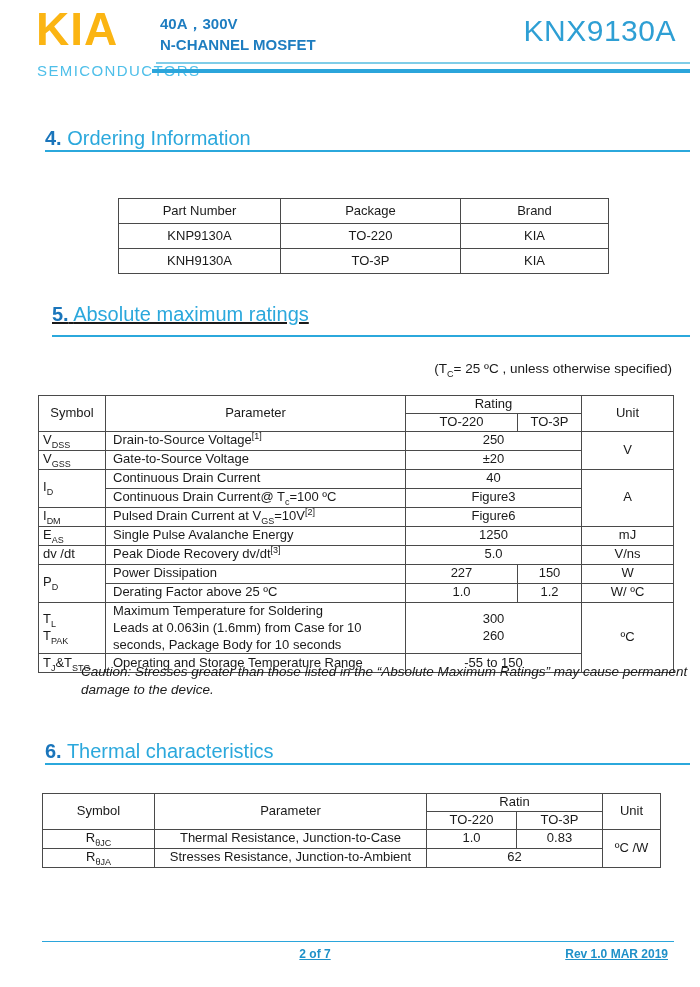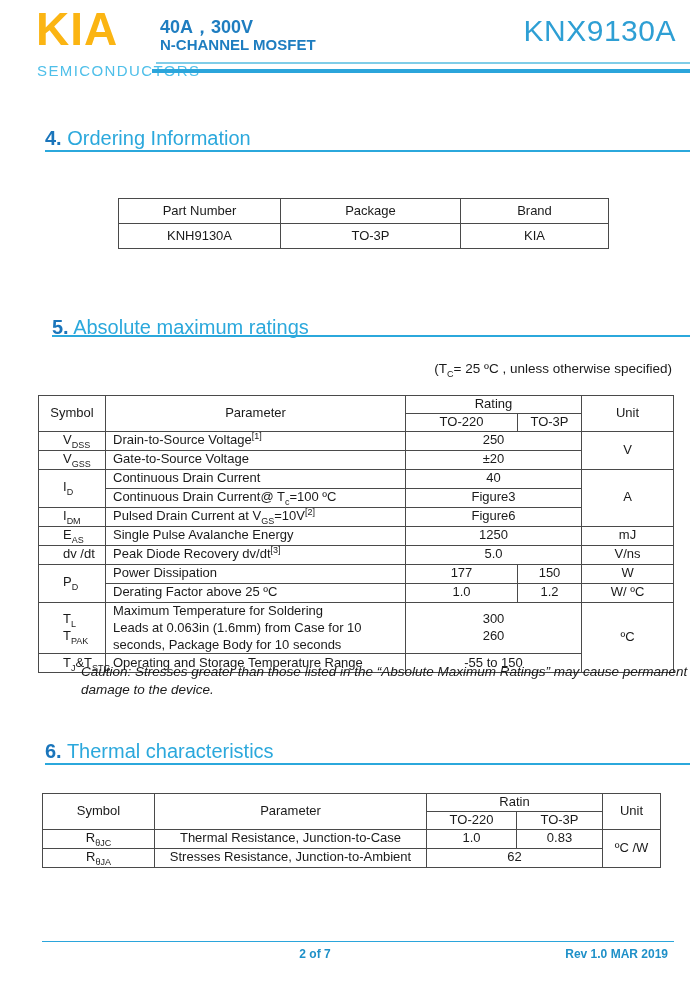--- a/index.html
+++ b/index.html
@@ -1,46 +1,46 @@
 <!DOCTYPE html>
 <html><head>
 <meta charset="utf-8">
 <style>
   html,body{margin:0;padding:0;}
   body{width:700px;height:987px;background:#ffffff;font-family:"Liberation Sans",sans-serif;color:#1a1a1a;position:relative;overflow:hidden;}
   .abs{position:absolute;}
   
   .logo{left:36px;top:4px;font-size:46px;font-weight:bold;color:#FBB513;letter-spacing:1px;line-height:1.1;}
   .logo-sub{left:37px;top:62px;font-size:15px;color:#4EBFE9;letter-spacing:1.4px;}
-  .sub1{left:160px;top:15px;font-size:18px;font-weight:bold;color:#1E7DC0;}
+  .sub1{left:160px;top:15px;font-size:15px;font-weight:bold;color:#1E7DC0;}
   .sub2{left:160px;top:36px;font-size:15px;font-weight:bold;color:#1E7DC0;}
   .part-title{right:24px;top:14px;font-size:30px;color:#2E9FD4;letter-spacing:0.5px;}
   .hline-thin{left:156px;top:62px;width:534px;height:2px;background:#7FCDE8;}
   .hline-thick{left:152px;top:69px;width:538px;height:4px;background:#2BA5DB;}
   
   .sec-head{font-size:20px;white-space:nowrap;}
   .sec-num{font-weight:bold;color:#1A75BB;}
   .sec-title{color:#2BA8DC;}
   .sec-underline{height:2px;background:#2BA8DC;}
   
   table{border-collapse:collapse;table-layout:fixed;}
   td{border:1px solid #4a4a4a;font-size:13px;text-align:center;padding:0 3px;vertical-align:middle;line-height:1.3;}
   sub{font-size:9px;line-height:1;}
   sup{font-size:9px;line-height:1;}
   .ord-table td{height:24px;}
   .amr-table td{height:18px;}
   .amr-table td.hdr2{height:15px;}
-  .amr-table td.sym{text-align:left;padding-left:24px;}
+  .amr-table td.sym{text-align:left;padding-left:4px;}
   .amr-table td.par{text-align:left;padding-left:7px;}
   .cond{font-size:13.5px;}
   .caution{font-size:13.5px;font-style:italic;line-height:1.35;}
   .th-table td{height:18px;}
   .th-table td.hdr2{height:15px;}
   .footer-line{left:42px;top:941px;width:632px;height:1px;background:#2BA5DB;}
-  .footer-text{font-size:12px;font-weight:bold;color:#1E90C8;white-space:nowrap;}
+  .footer-text{font-size:12px;font-weight:bold;color:#1E90C8;white-space:nowrap;text-decoration:underline;}
 </style>
 </head>
 <body>
 
 <div>
 
   <div class="abs logo">KIA</div>
   <div class="abs logo-sub">SEMICONDUCTORS</div>
   <div class="abs sub1">40A，300V</div>
   <div class="abs sub2">N-CHANNEL MOSFET</div>
@@ -60,28 +60,33 @@
         <col style="width:180px">
         <col style="width:148px">
       </colgroup>
     <tbody>
         <tr>
       <td>Part Number</td>
       <td>Package</td>
       <td>Brand</td>
     </tr>
     <tr>
+      <td>KNP9130A</td>
+      <td>TO-220</td>
+      <td>KIA</td>
+    </tr>
+    <tr>
       <td>KNH9130A</td>
       <td>TO-3P</td>
       <td>KIA</td>
     </tr>
   </tbody>
     </table>
 
-  <div class="abs sec-head" style="left:52px;top:316px;">
+  <div class="abs sec-head" style="left:52px;top:303px;text-decoration:underline;">
     <span class="sec-num">5.</span>
     <span class="sec-title">Absolute maximum ratings</span>
   </div>
   <div class="abs sec-underline" style="left:52px;top:335px;width:638px;"></div>
 
   <div class="abs cond" style="right:28px;top:361px;">(T<sub>C</sub>= 25 ºC , unless otherwise specified)</div>
 
   <table class="abs amr-table" style="left:38px;top:395px;width:635px;">
     <colgroup>
         <col style="width:67px">
@@ -135,21 +140,21 @@
     </tr>
     <tr>
       <td class="sym">dv /dt</td>
       <td class="par">Peak Diode Recovery dv/dt<sup>[3]</sup></td>
       <td colspan="2">5.0</td>
       <td>V/ns</td>
     </tr>
     <tr>
       <td class="sym" rowspan="2">P<sub>D</sub></td>
       <td class="par">Power Dissipation</td>
-      <td>177</td>
+      <td>227</td>
       <td>150</td>
       <td>W</td>
     </tr>
     <tr>
       <td class="par">Derating Factor above 25 ºC</td>
       <td>1.0</td>
       <td>1.2</td>
       <td>W/ ºC</td>
     </tr>
     <tr>

